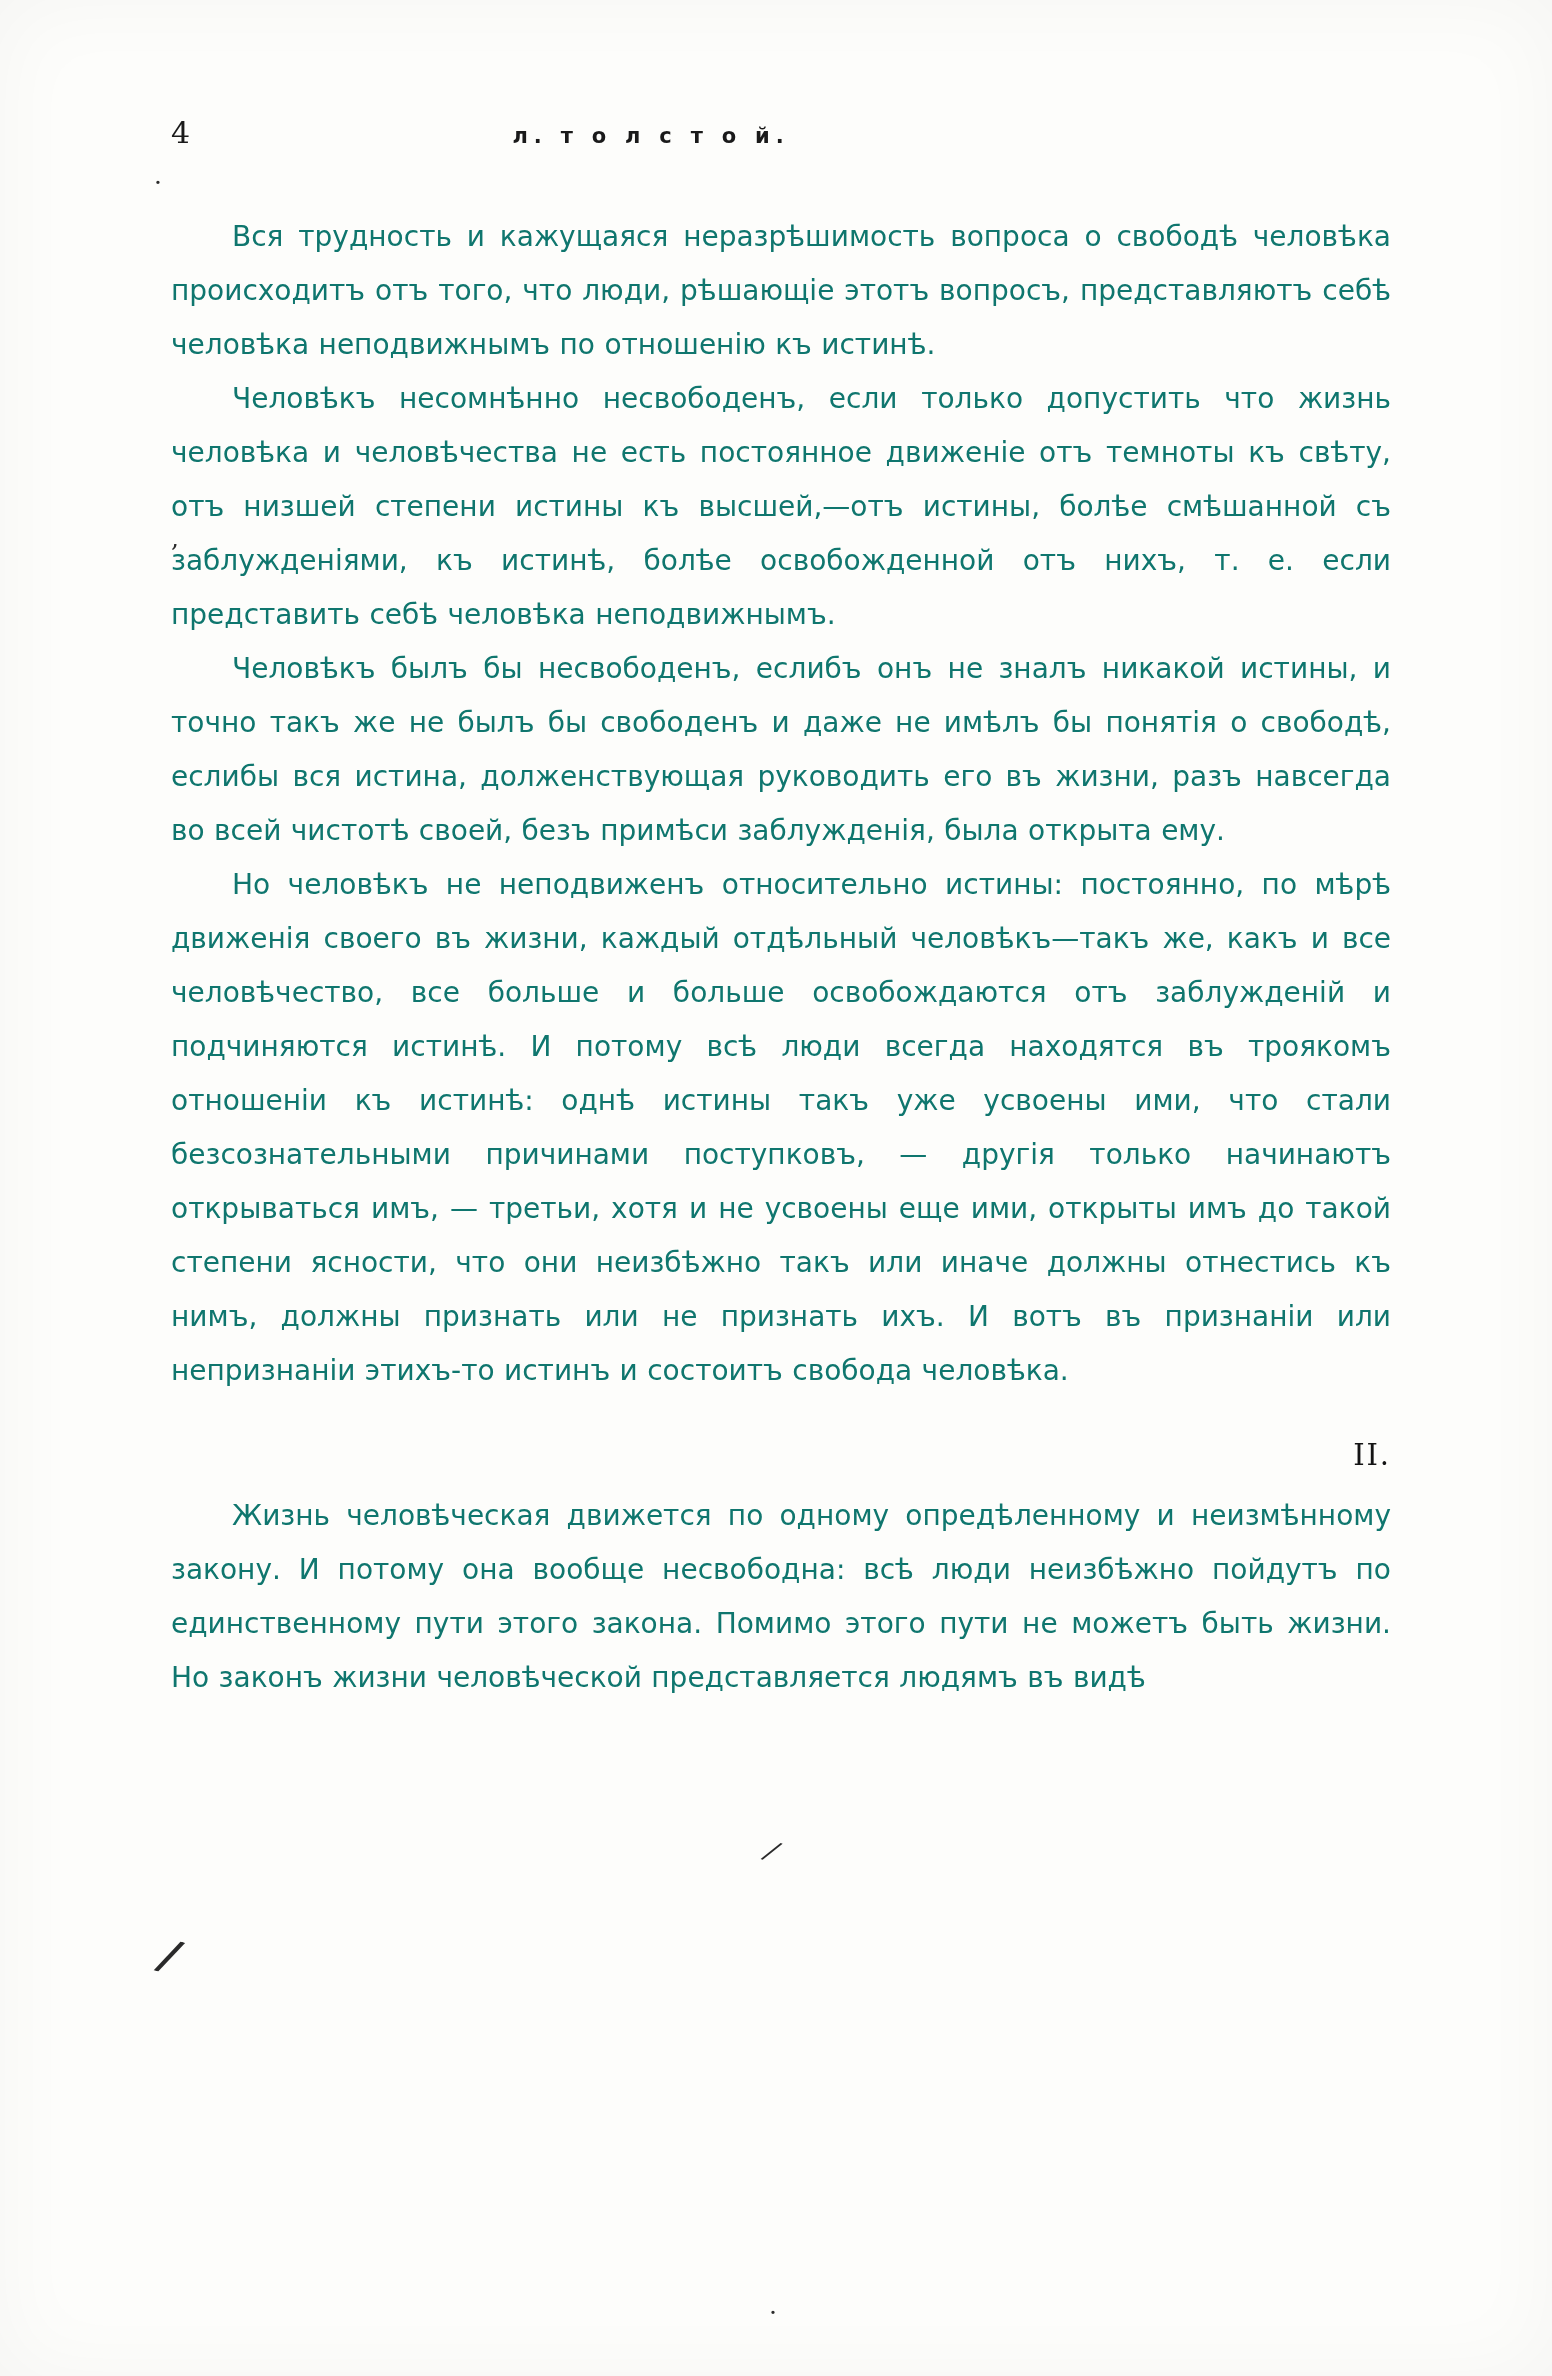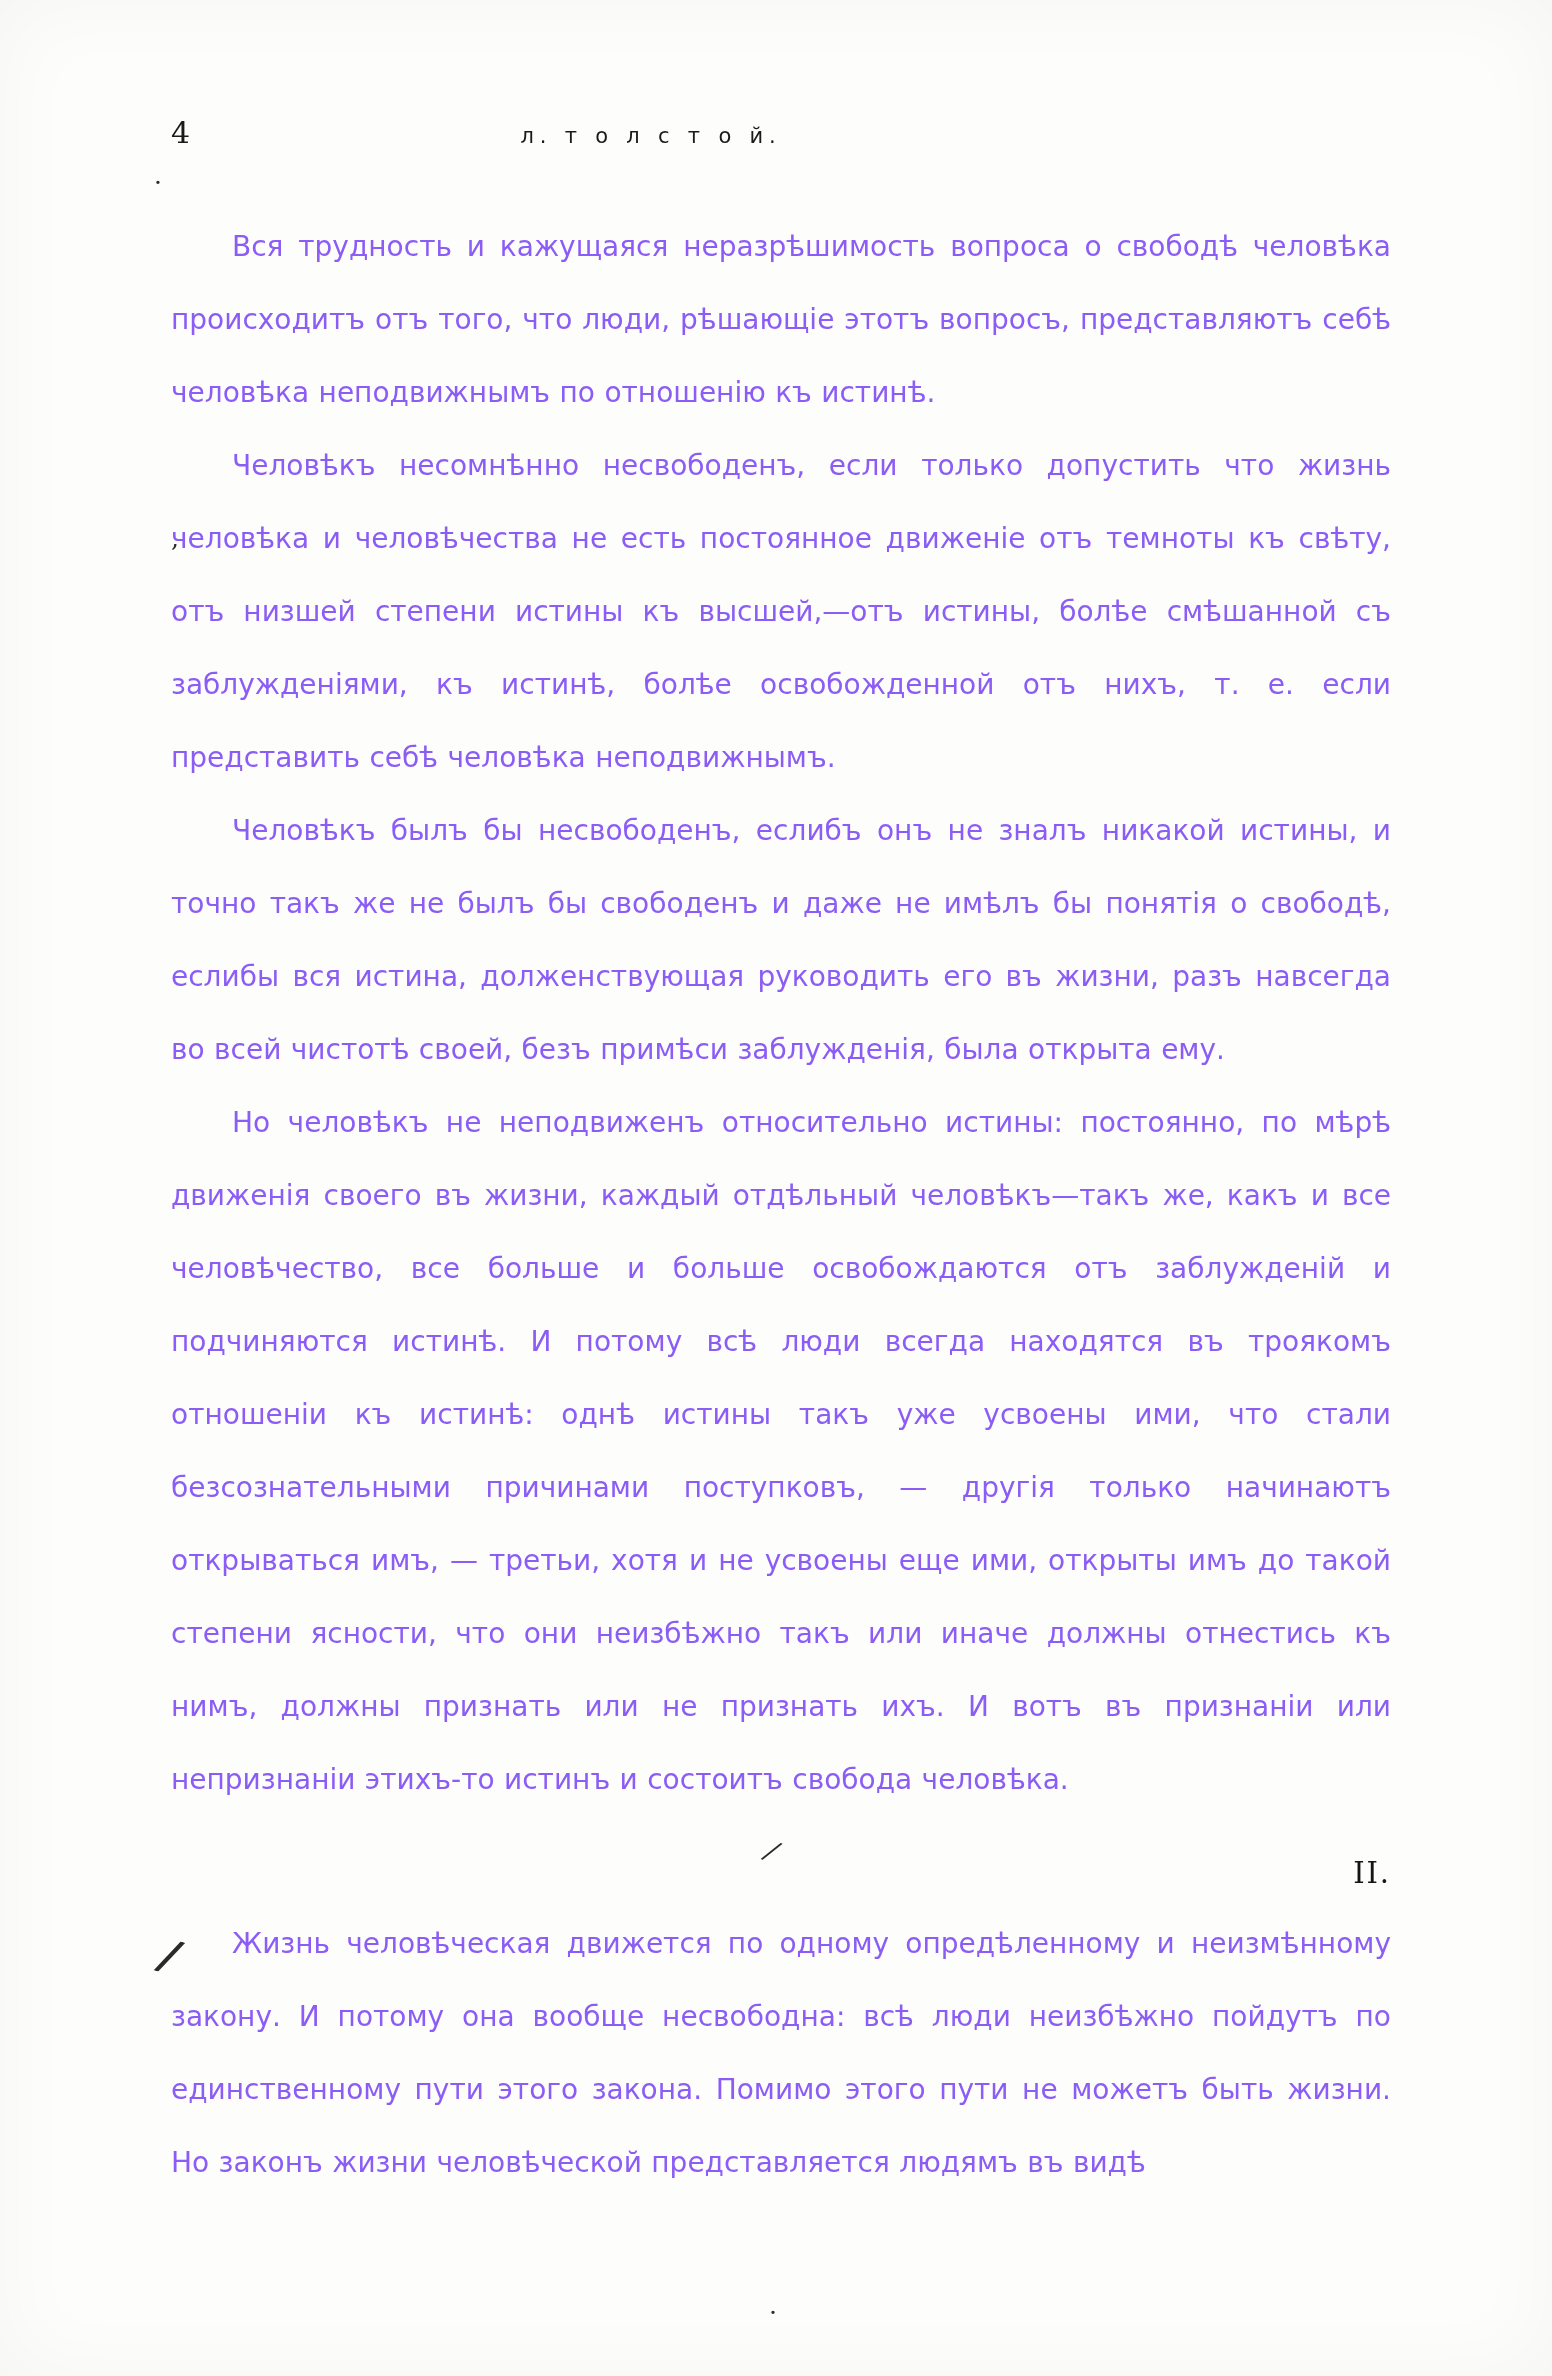--- a/index.html
+++ b/index.html
@@ -47,26 +47,27 @@
   .head-title {
     flex: 1 1 auto;
     text-align: center;
     font-family: "DejaVu Sans", sans-serif;
     font-size: 21px;
     letter-spacing: 5.8px;
     color: #1a1a1a;
     padding-right: 327px;
     text-transform: lowercase;
     white-space: nowrap;
+    font-weight: bold;
   }
   .body-text {
     font-family: "DejaVu Sans", sans-serif;
     font-size: 28px;
-    line-height: 73px;
-    color: #8b5cf6;
+    line-height: 54px;
+    color: #0f766e;
     text-align: justify;
     text-justify: inter-word;
   }
   .body-text p {
     margin: 0;
     text-indent: 61px;
     word-spacing: 0.5px;
   }
   .section-number {
     text-align: right;

